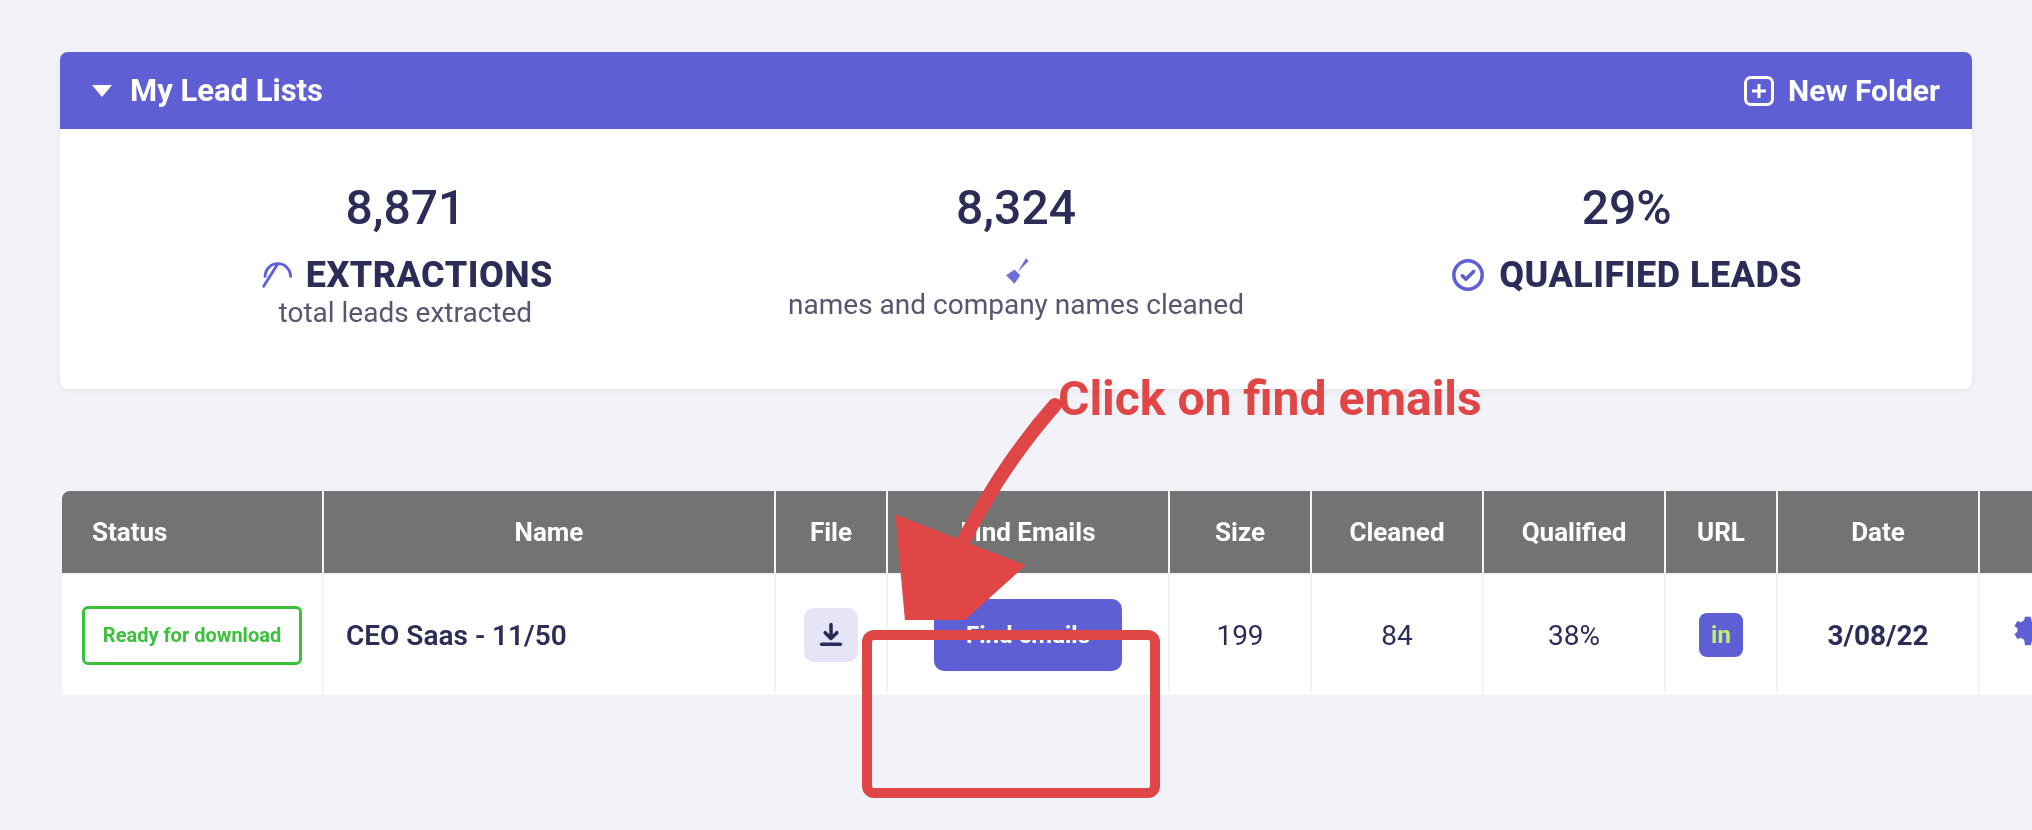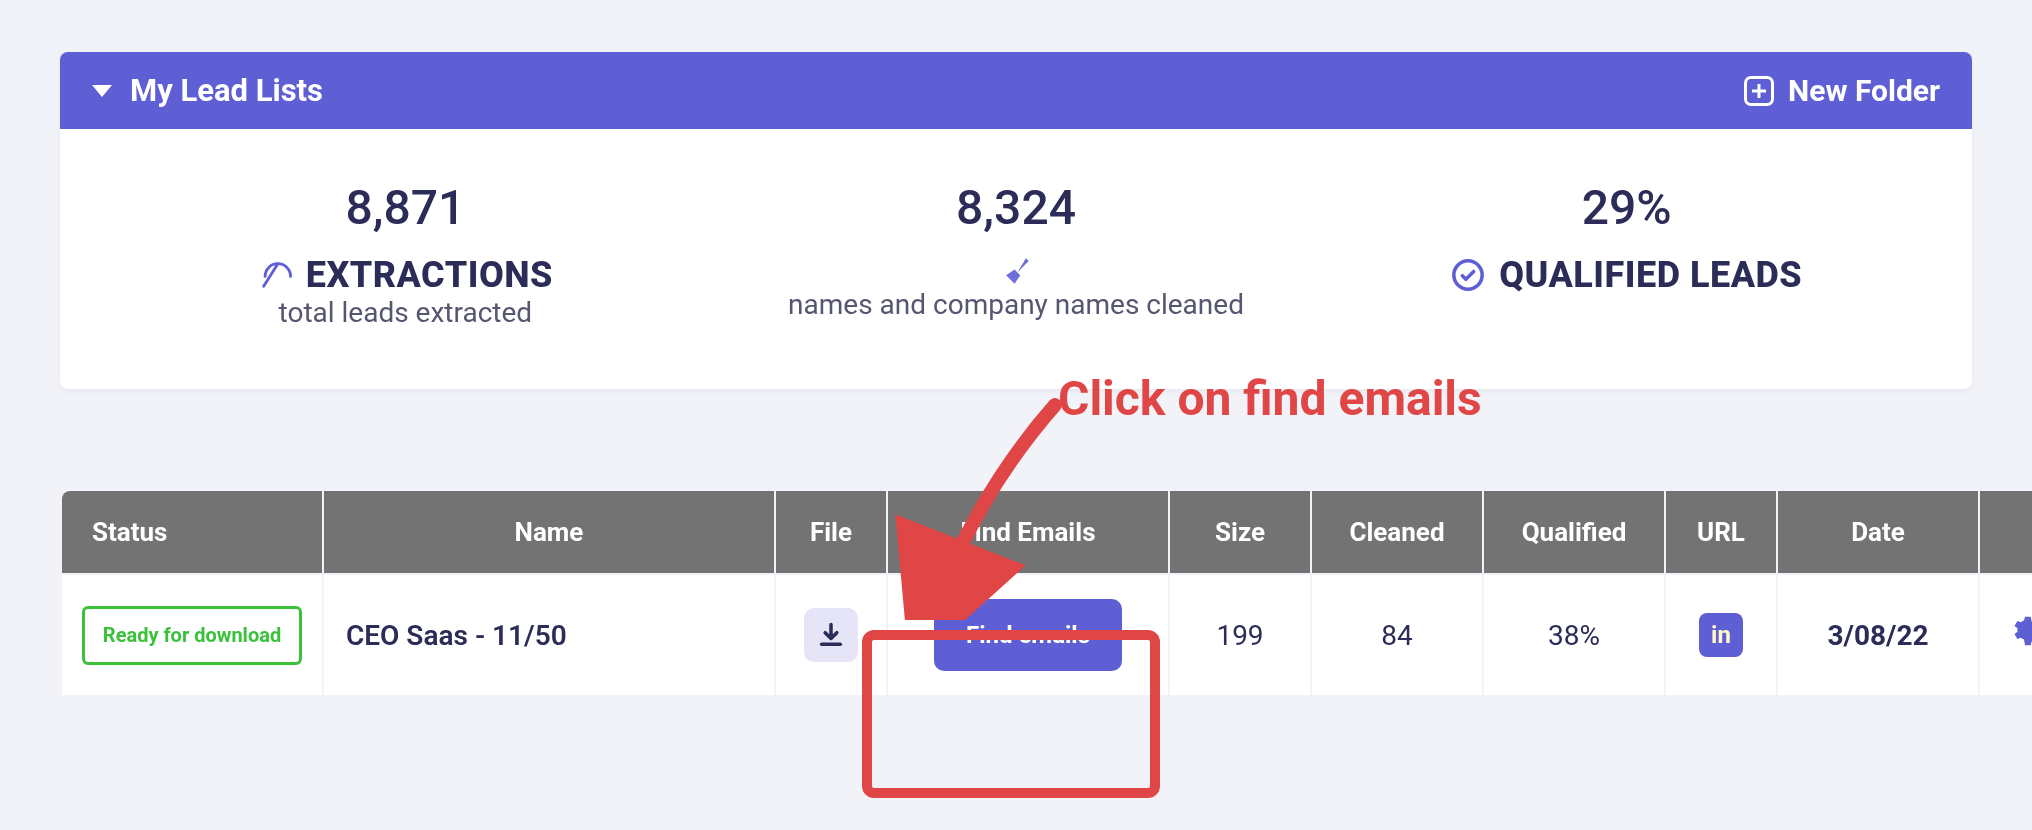--- a/index.html
+++ b/index.html
@@ -165,21 +165,21 @@
     padding: 22px 30px;
     border-radius: 10px;
     display:inline-block;
     width: 188px;
     cursor:pointer;
   }
   .linkedin-badge {
     width: 44px; height: 44px;
     background: #5e5fd5;
     border-radius: 8px;
-    color: #fef9c3;
+    color: #bef264;
     display:inline-flex;
     align-items:center;
     justify-content:center;
     font-weight:700;
     font-size: 24px;
     cursor:pointer;
   }
   .gear {
     color: #5e5fd5;
     font-size: 34px;

